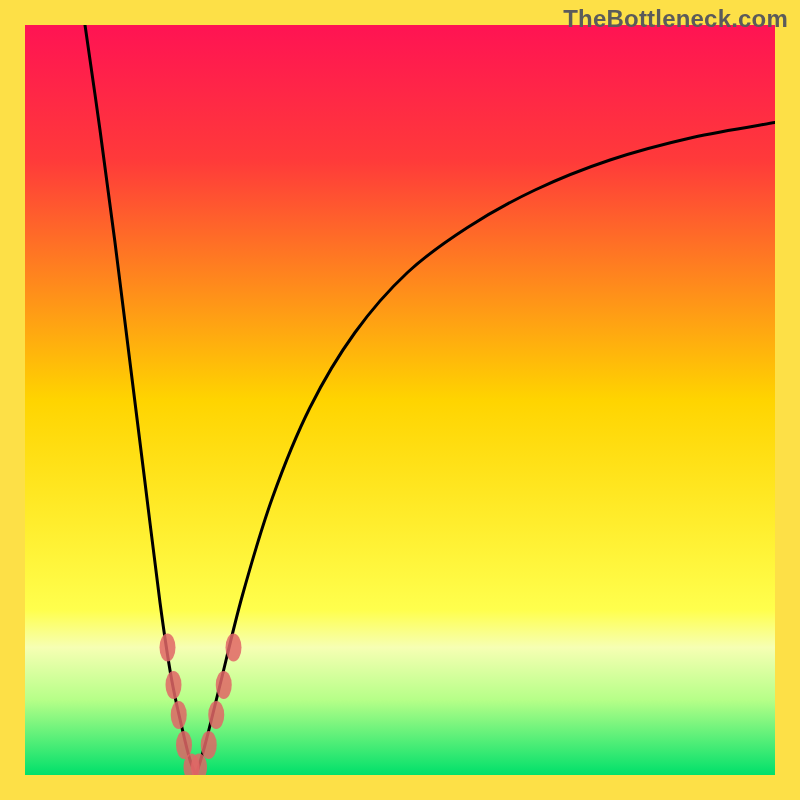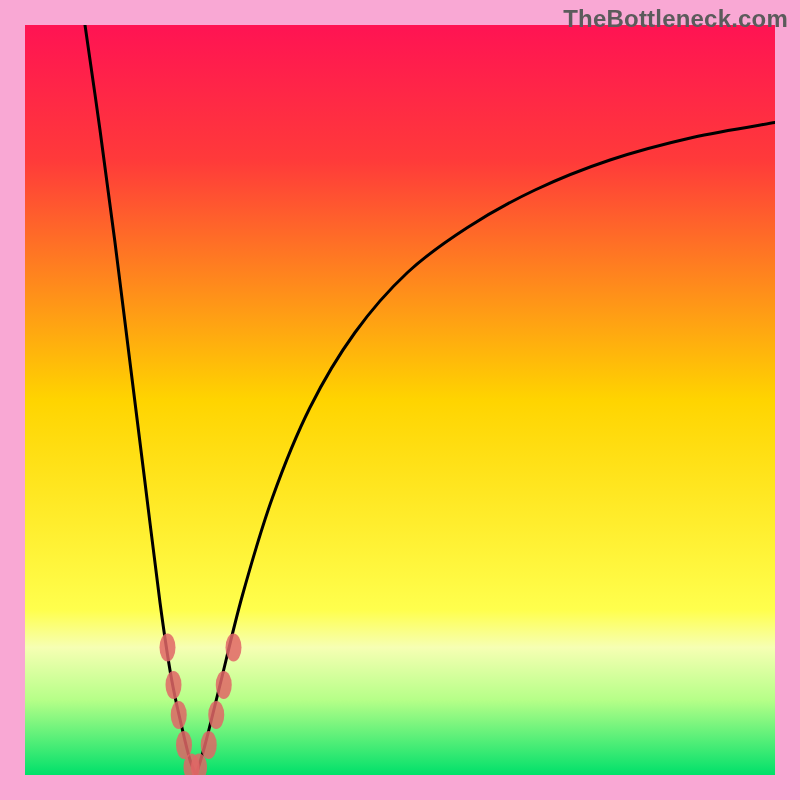--- a/index.html
+++ b/index.html
@@ -1,21 +1,21 @@
 <!DOCTYPE html>
 <html><head>
 <meta charset="utf-8">
 <style>
   * { box-sizing: border-box; margin: 0; padding: 0; }
   html, body { width: 800px; height: 800px; overflow: hidden; background: #000; }
   .frame {
     position: relative;
     width: 800px;
     height: 800px;
-    background: #f9a8d4;
+    background: #fde047;
   }
   .plot-area {
     position: absolute;
     left: 25px;
     top: 25px;
     width: 750px;
     height: 750px;
     overflow: hidden;
   }
   .watermark {

